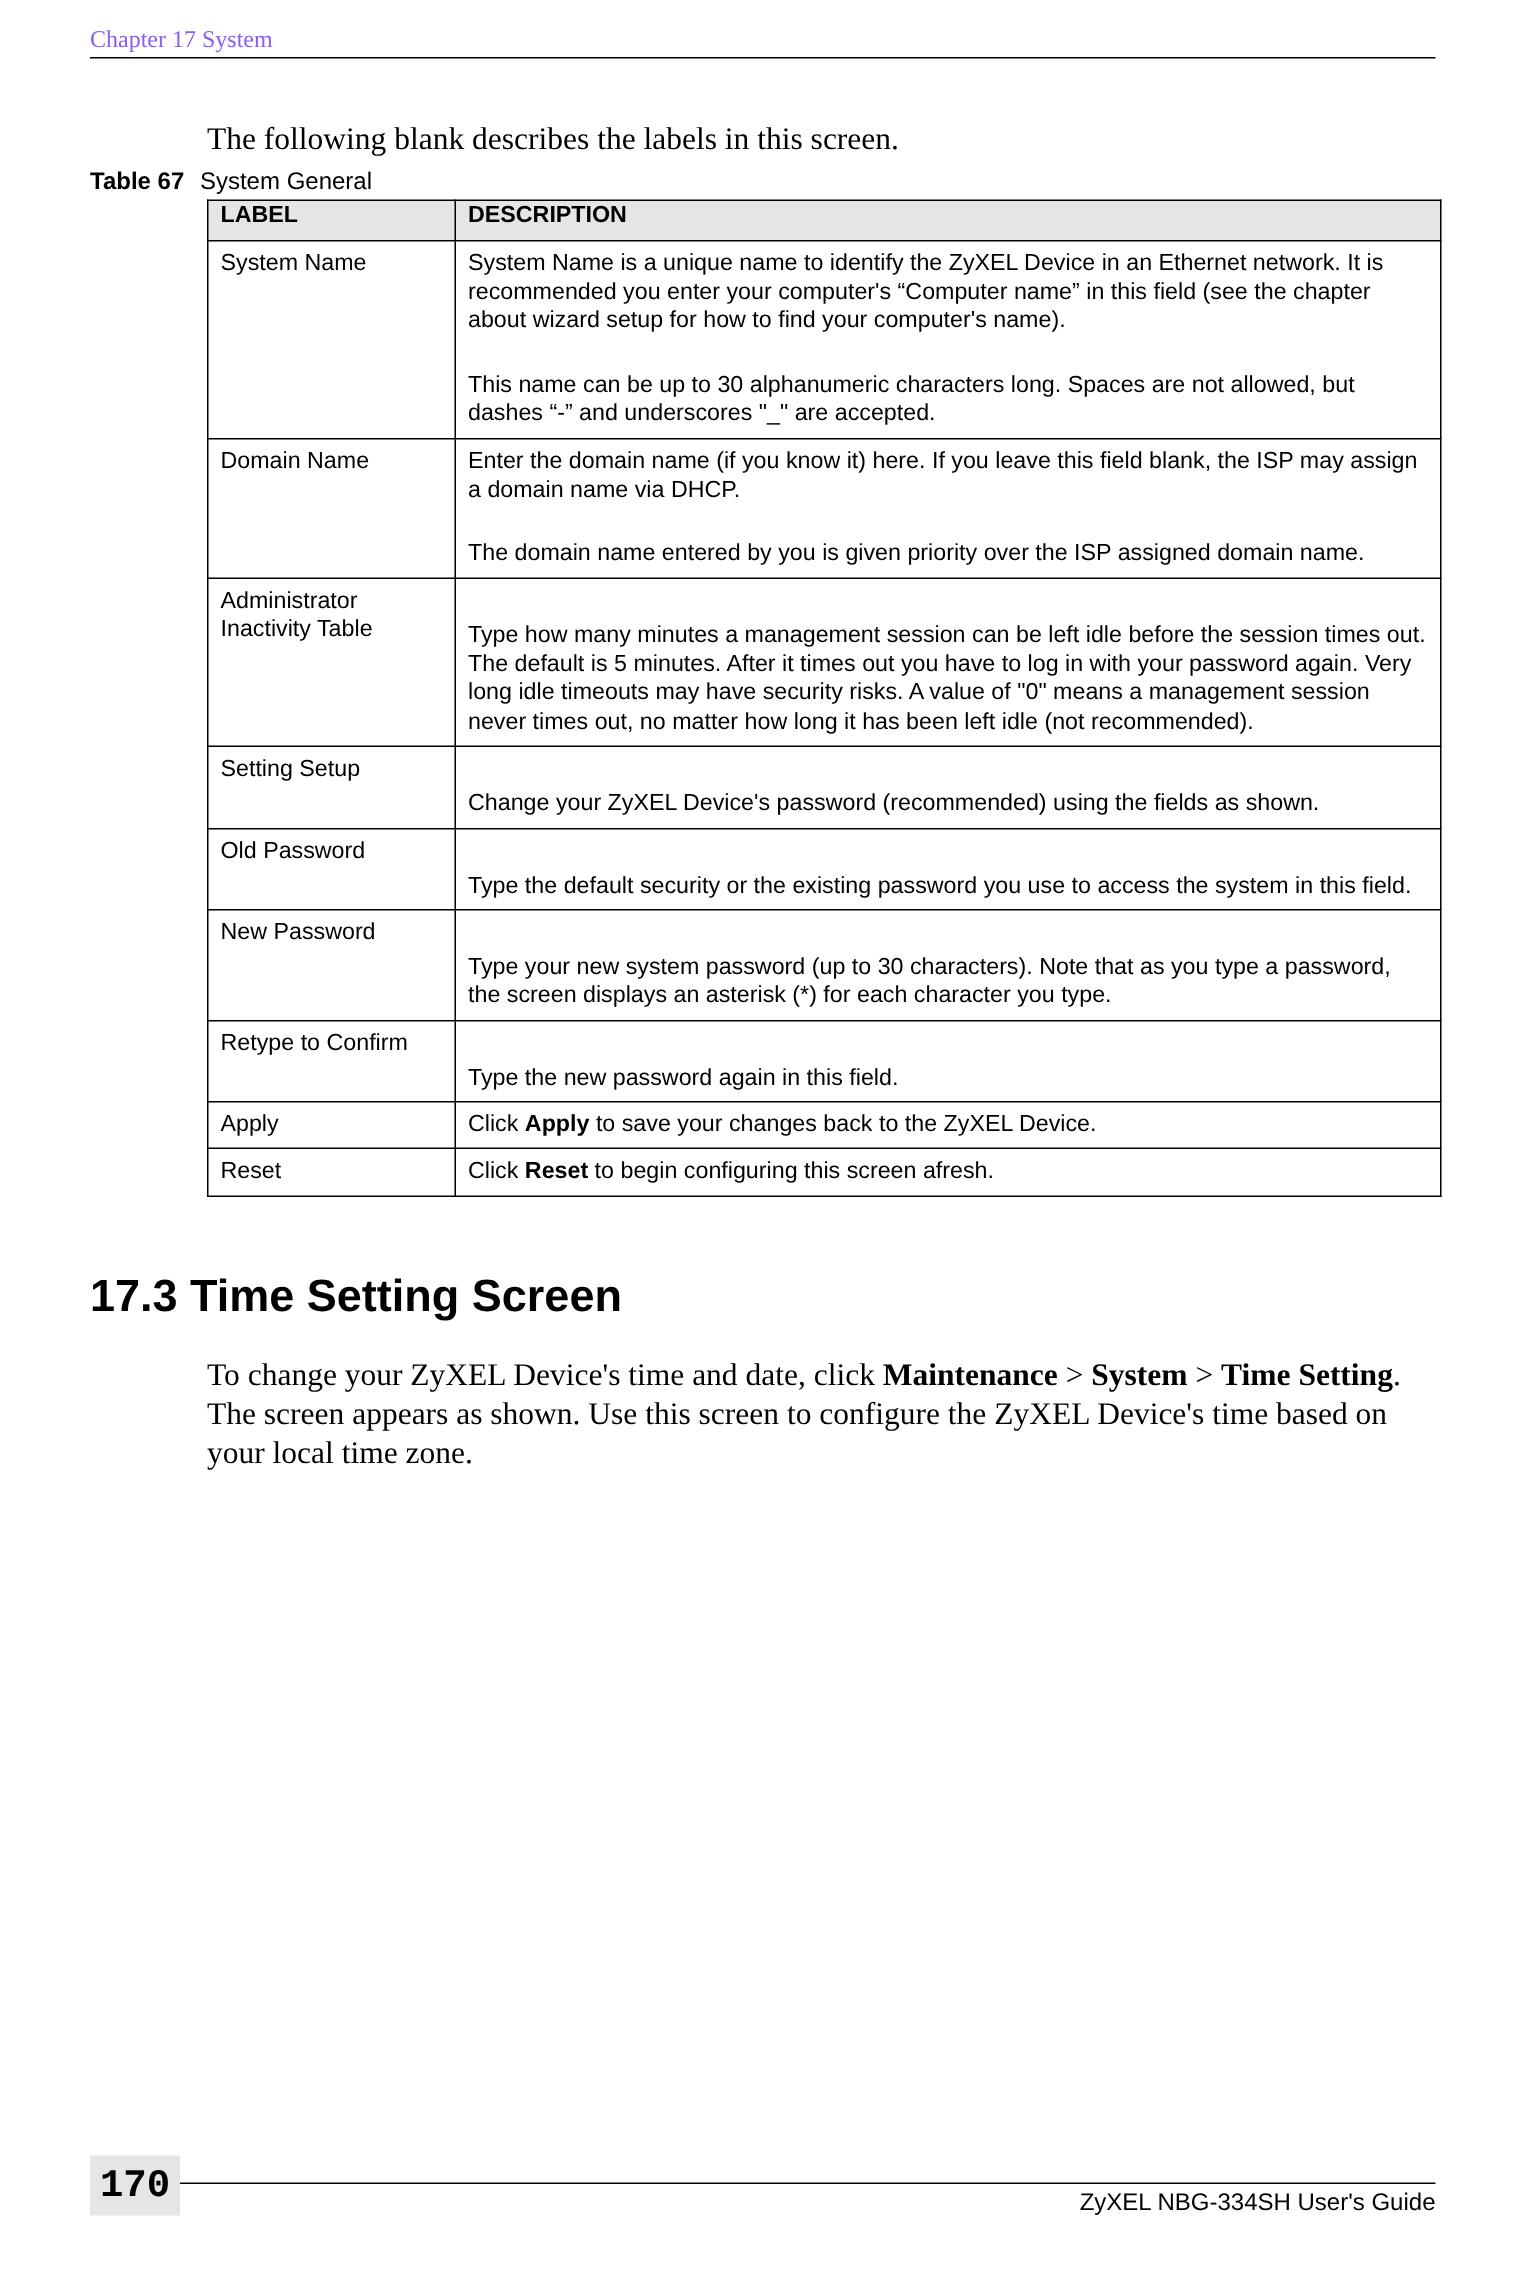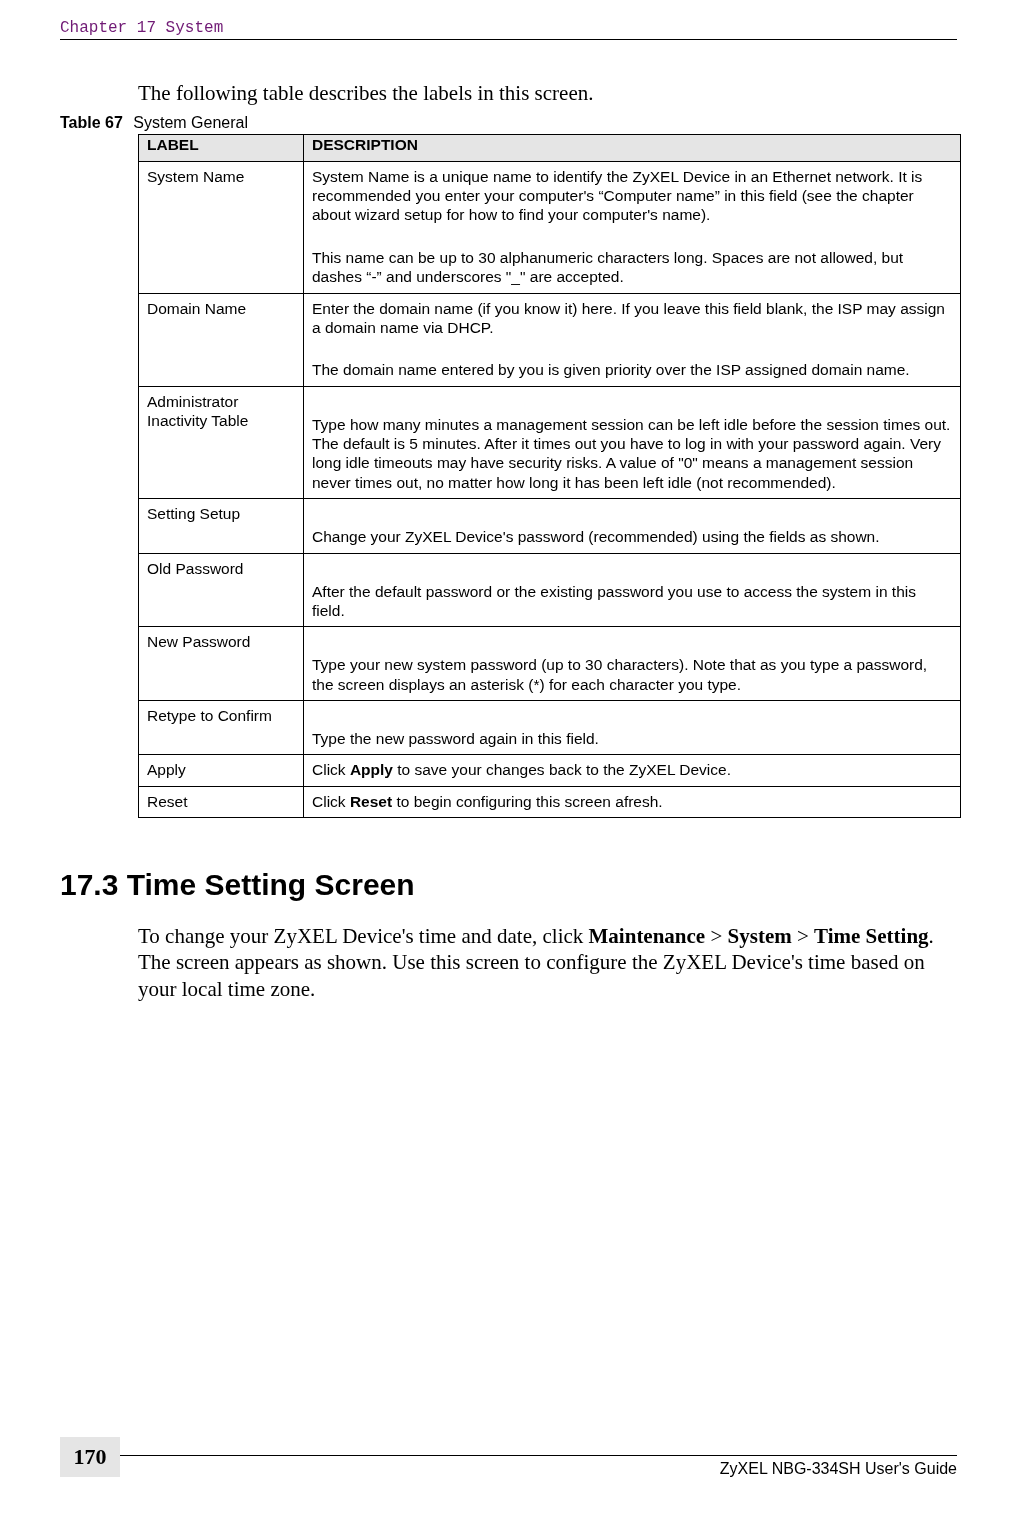--- a/index.html
+++ b/index.html
@@ -17,23 +17,23 @@
     position: relative;
     background: #fff;
     padding: 18px 60px 50px 60px;
   }
   .header-bar {
     border-bottom: 1.5px solid #000;
     padding-bottom: 2px;
     margin-bottom: 40px;
   }
   .header-title {
-    font-family: Liberation Mono, monospace;
+    font-family: Liberation Serif, serif;
     font-size: 16px;
-    color: #701a75;
+    color: #8b5cf6;
   }
   .body-text {
     font-family: "Times New Roman", Times, serif;
     font-size: 21px;
     margin-left: 78px;
     margin-right: 0;
     line-height: 1.25;
   }
   .intro-text { margin-bottom: 8px; }
   .table-caption {
@@ -101,40 +101,40 @@
     justify-content: space-between;
     margin-top: 4px;
   }
   .page-number-box {
     background: #e5e5e5;
     width: 60px;
     height: 40px;
     display: flex;
     align-items: center;
     justify-content: center;
-    font-family: Liberation Serif, serif;
-    font-weight: bold;
-    font-size: 22px;
+    font-family: Liberation Mono, monospace;
+    font-weight: bold;
+    font-size: 26px;
     margin-top: -24px;
   }
   .footer-right {
     font-family: Arial, Helvetica, sans-serif;
     font-size: 16px;
   }
 </style>
 </head>
 <body>
 
 <div class="page">
 
   <div class="header-bar">
     <span class="header-title">Chapter 17 System</span>
   </div>
 
-  <p class="body-text intro-text">The following table describes the labels in this screen.</p>
+  <p class="body-text intro-text">The following blank describes the labels in this screen.</p>
 
   <div class="table-caption">
     <span>Table 67</span>
     <span class="caption-title">System General</span>
   </div>
 
   <table class="defs">
     <colgroup>
       <col class="label-col">
       <col class="desc-col">
@@ -168,21 +168,21 @@
       </tr>
       <tr>
         <td>Setting Setup</td>
         <td class="desc">
           <p class="desc-para">Change your ZyXEL Device's password (recommended) using the fields as shown.</p>
         </td>
       </tr>
       <tr>
         <td>Old Password</td>
         <td class="desc">
-          <p class="desc-para">After the default password or the existing password you use to access the system in this field.</p>
+          <p class="desc-para">Type the default security or the existing password you use to access the system in this field.</p>
         </td>
       </tr>
       <tr>
         <td>New Password</td>
         <td class="desc">
           <p class="desc-para">Type your new system password (up to 30 characters). Note that as you type a password, the screen displays an asterisk (*) for each character you type.</p>
         </td>
       </tr>
       <tr>
         <td>Retype to Confirm</td>

